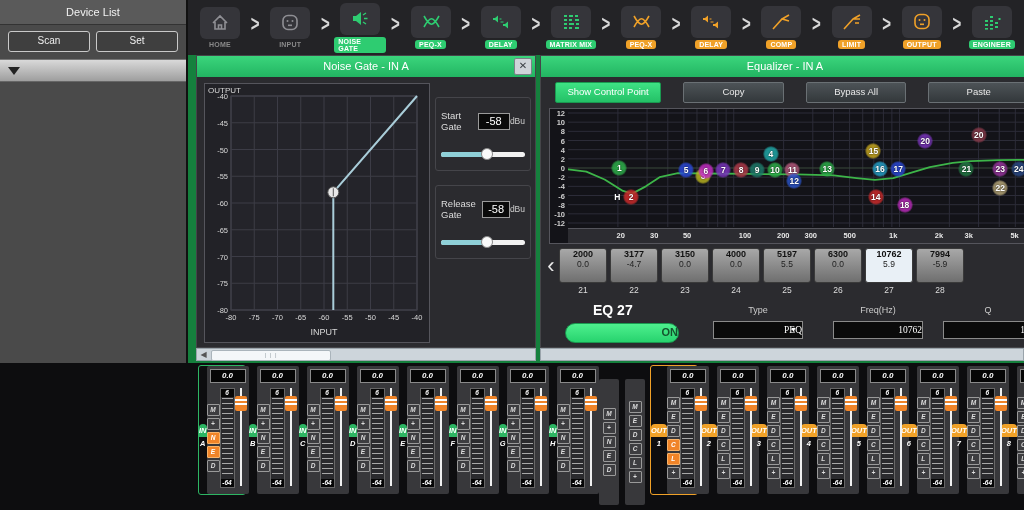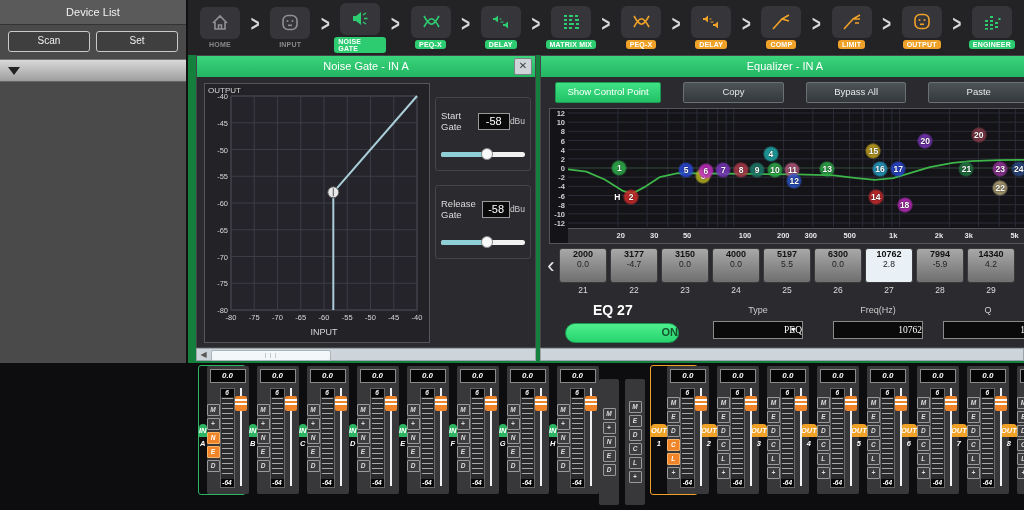--- a/index.html
+++ b/index.html
@@ -492,37 +492,30 @@
           <div class="band">
             <div class="band-cell">
               <div class="band-f">6300</div>
               <div class="band-g">0.0</div>
             </div>
             <div class="band-n">26</div>
           </div>
           <div class="band sel">
             <div class="band-cell">
               <div class="band-f">10762</div>
-              <div class="band-g">2.8</div>
+              <div class="band-g">5.9</div>
             </div>
             <div class="band-n">27</div>
           </div>
           <div class="band">
             <div class="band-cell">
               <div class="band-f">7994</div>
               <div class="band-g">-5.9</div>
             </div>
             <div class="band-n">28</div>
-          </div>
-          <div class="band">
-            <div class="band-cell">
-              <div class="band-f">14340</div>
-              <div class="band-g">4.2</div>
-            </div>
-            <div class="band-n">29</div>
           </div>
         </div>
     </div>
     <div class="eq-detail">
       <div class="eq-name">EQ 27</div>
       <div class="eq-on">ON</div>
       <div class="eq-col" style="left:172px;">
         <div class="lab">Type</div>
         <div class="eq-field">
           <span>PEQ</span><span class="dd">▼</span>

